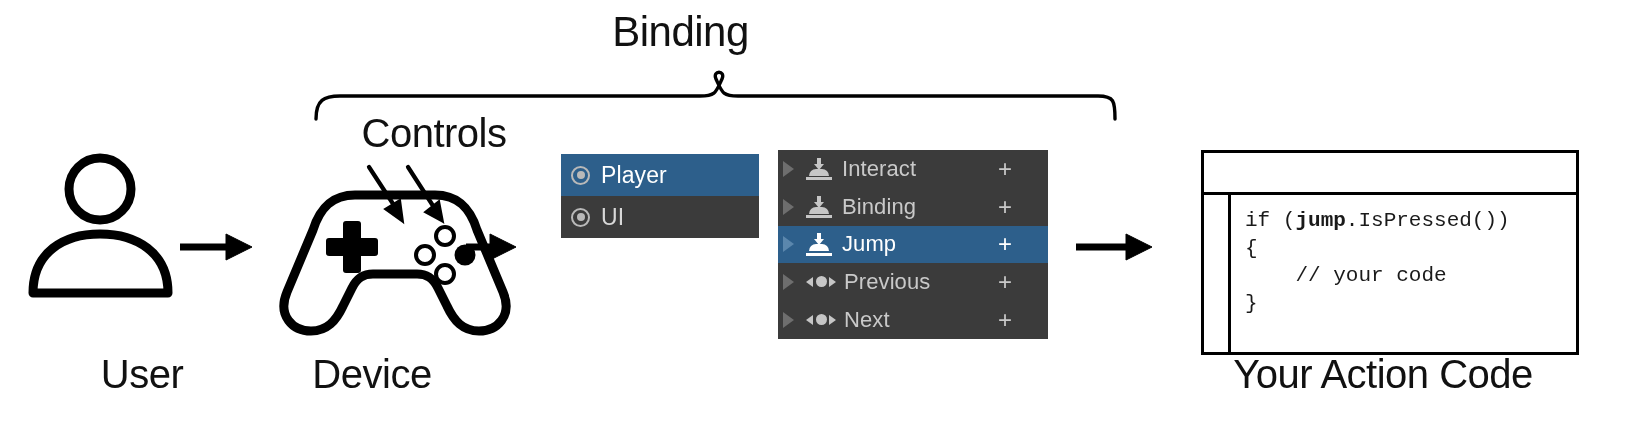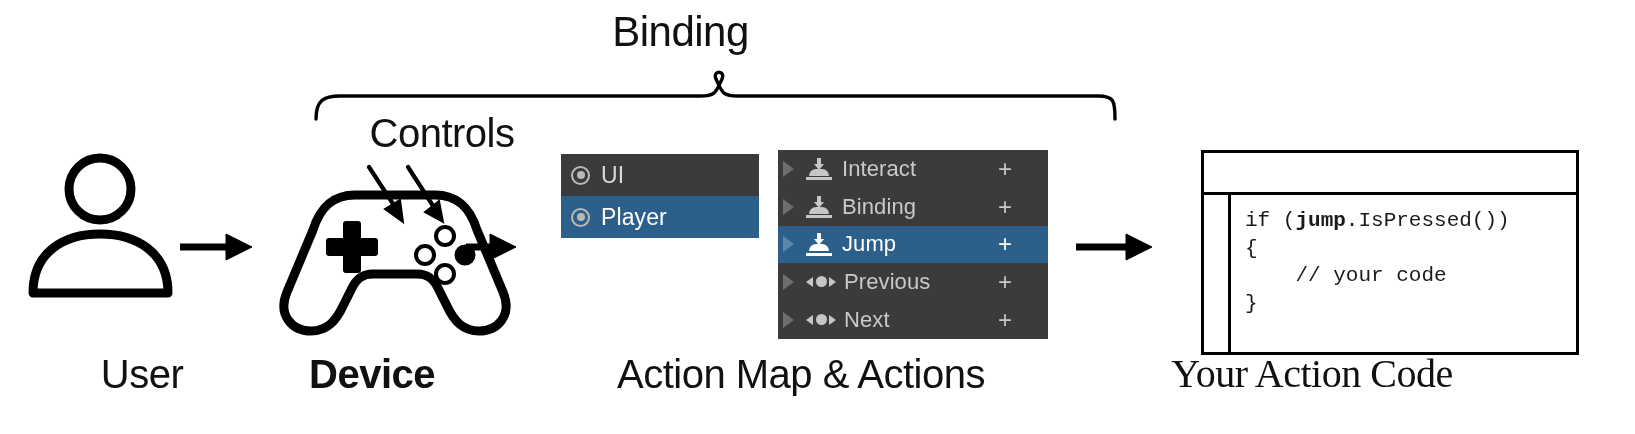--- a/index.html
+++ b/index.html
@@ -19,40 +19,40 @@
 
   
   #binding-label{
     left:8px; top:8px; width:1345px;
     text-align:center;
     font-size:42px; color:#111;
     letter-spacing:-0.5px;
     line-height:1.15;
   }
   #controls-label{
-    left:222px; top:110px; width:440px;
+    left:214px; top:110px; width:440px;
     text-align:center;
     font-size:40px; color:#111;
     letter-spacing:-0.5px;
     line-height:1.15;
   }
 
   
   .caption{
     font-size:40px;
     color:#111;
     text-align:center;
     letter-spacing:-0.5px;
     line-height:1.1;
     white-space:nowrap;
   }
   #cap-user   {left:0px;    top:352px; width:208px;padding-left:38px;}
-  #cap-device {left:232px;  top:352px; width:280px;font-weight:bold;}
+  #cap-device {left:232px;  top:352px; width:280px;}
   #cap-action {left:556px;  top:352px; width:490px;}
-  #cap-code   {left:1062px; top:352px; width:500px;font-family:Liberation Serif, serif;}
+  #cap-code   {left:1133px; top:352px; width:500px;}
 
   
   #actionmap-panel{
     left:561px; top:154px;
     width:198px; height:84px;
     background:#3b3b3b;
   }
   .map-row{
     display:flex; align-items:center;
     height:42px; padding-left:10px;
@@ -278,33 +278,33 @@
     <g fill="#000" stroke="#000">
       <line x1="1076" y1="247" x2="1128" y2="247" stroke-width="7"></line>
       <polygon points="1152,247 1126,234 1126,260"></polygon>
     </g>
   </svg>
 
   <div class="abs" id="binding-label">Binding</div>
   <div class="abs" id="controls-label">Controls</div>
 
   <div class="abs" id="actionmap-panel">
+    <div class="map-row selected">
+      <span class="radio-ic">
+          <i></i>
+          <b></b>
+        </span>
+      <span>Player</span>
+    </div>
     <div class="map-row">
       <span class="radio-ic">
           <i></i>
           <b></b>
         </span>
       <span>UI</span>
-    </div>
-    <div class="map-row selected">
-      <span class="radio-ic">
-          <i></i>
-          <b></b>
-        </span>
-      <span>Player</span>
     </div>
   </div>
 
   <div class="abs" id="actions-panel">
 
     <div class="act-row">
       <span class="tri"></span>
       <span class="btn-ic">
         <span class="stem"></span>
           <span class="arw"></span>
@@ -368,16 +368,15 @@
       <div id="code-gutter"></div>
       <div id="code-text"><span>if (</span><span class="kwbold">jump</span><span>.IsPressed())</span>
 <span>{</span>
 <span>    // your code</span>
 <span>}</span></div>
     </div>
   </div>
 
   <div class="abs caption" id="cap-user">User</div>
   <div class="abs caption" id="cap-device">Device</div>
-  <div class="abs caption" id="cap-action">Action Map &amp; Actions</div>
   <div class="abs caption" id="cap-code">Your Action Code</div>
 
 </div>
 
 </body></html>

